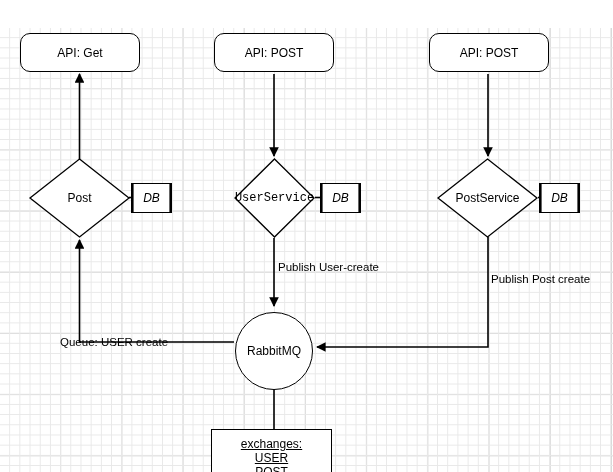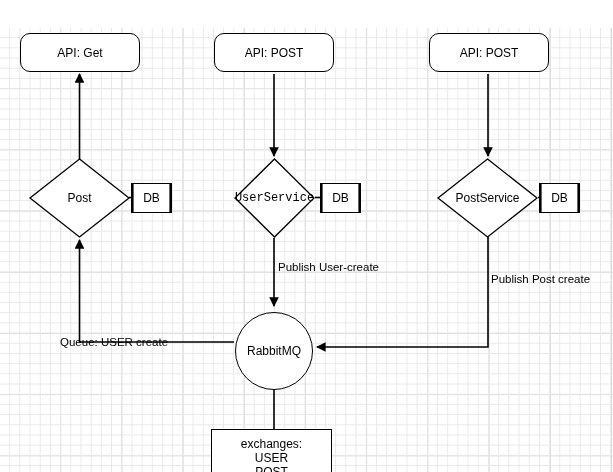--- a/index.html
+++ b/index.html
@@ -50,20 +50,21 @@
   .rounded-box {
     border: 1.6px solid #000000;
     border-radius: 10px;
   }
   .plain-box {
     border: 1.6px solid #000000;
   }
   .db-box {
     border: 1.6px solid #000000;
     box-shadow: inset 3px 0 0 -1.4px #000000, inset -3px 0 0 -1.4px #000000;
+    font-style: italic;
   }
   .circle {
     border: 1.6px solid #000000;
     border-radius: 50%;
   }
   .diamond-wrap {
     position: absolute;
   }
   .diamond-wrap svg {
     position: absolute;
@@ -88,21 +89,21 @@
     position: absolute;
     font-size: 11.5px;
     line-height: 14px;
     color: #000000;
     white-space: nowrap;
     background: transparent;
   }
   .multiline {
     flex-direction: column;
   }
-  .multiline span { display: block; }
+  .multiline span { display: block; text-decoration: underline; }
 </style>
 </head>
 <body>
 
 <div id="canvas">
 
   <svg id="edges" viewBox="0 0 613 472" xmlns="http://www.w3.org/2000/svg">
     <defs>
       <marker id="arrow" viewBox="0 0 10 10" refX="9" refY="5" markerWidth="6" markerHeight="6" orient="auto-start-reverse">
         <path d="M 0 0 L 10 5 L 0 10 z" fill="#000000"></path>

